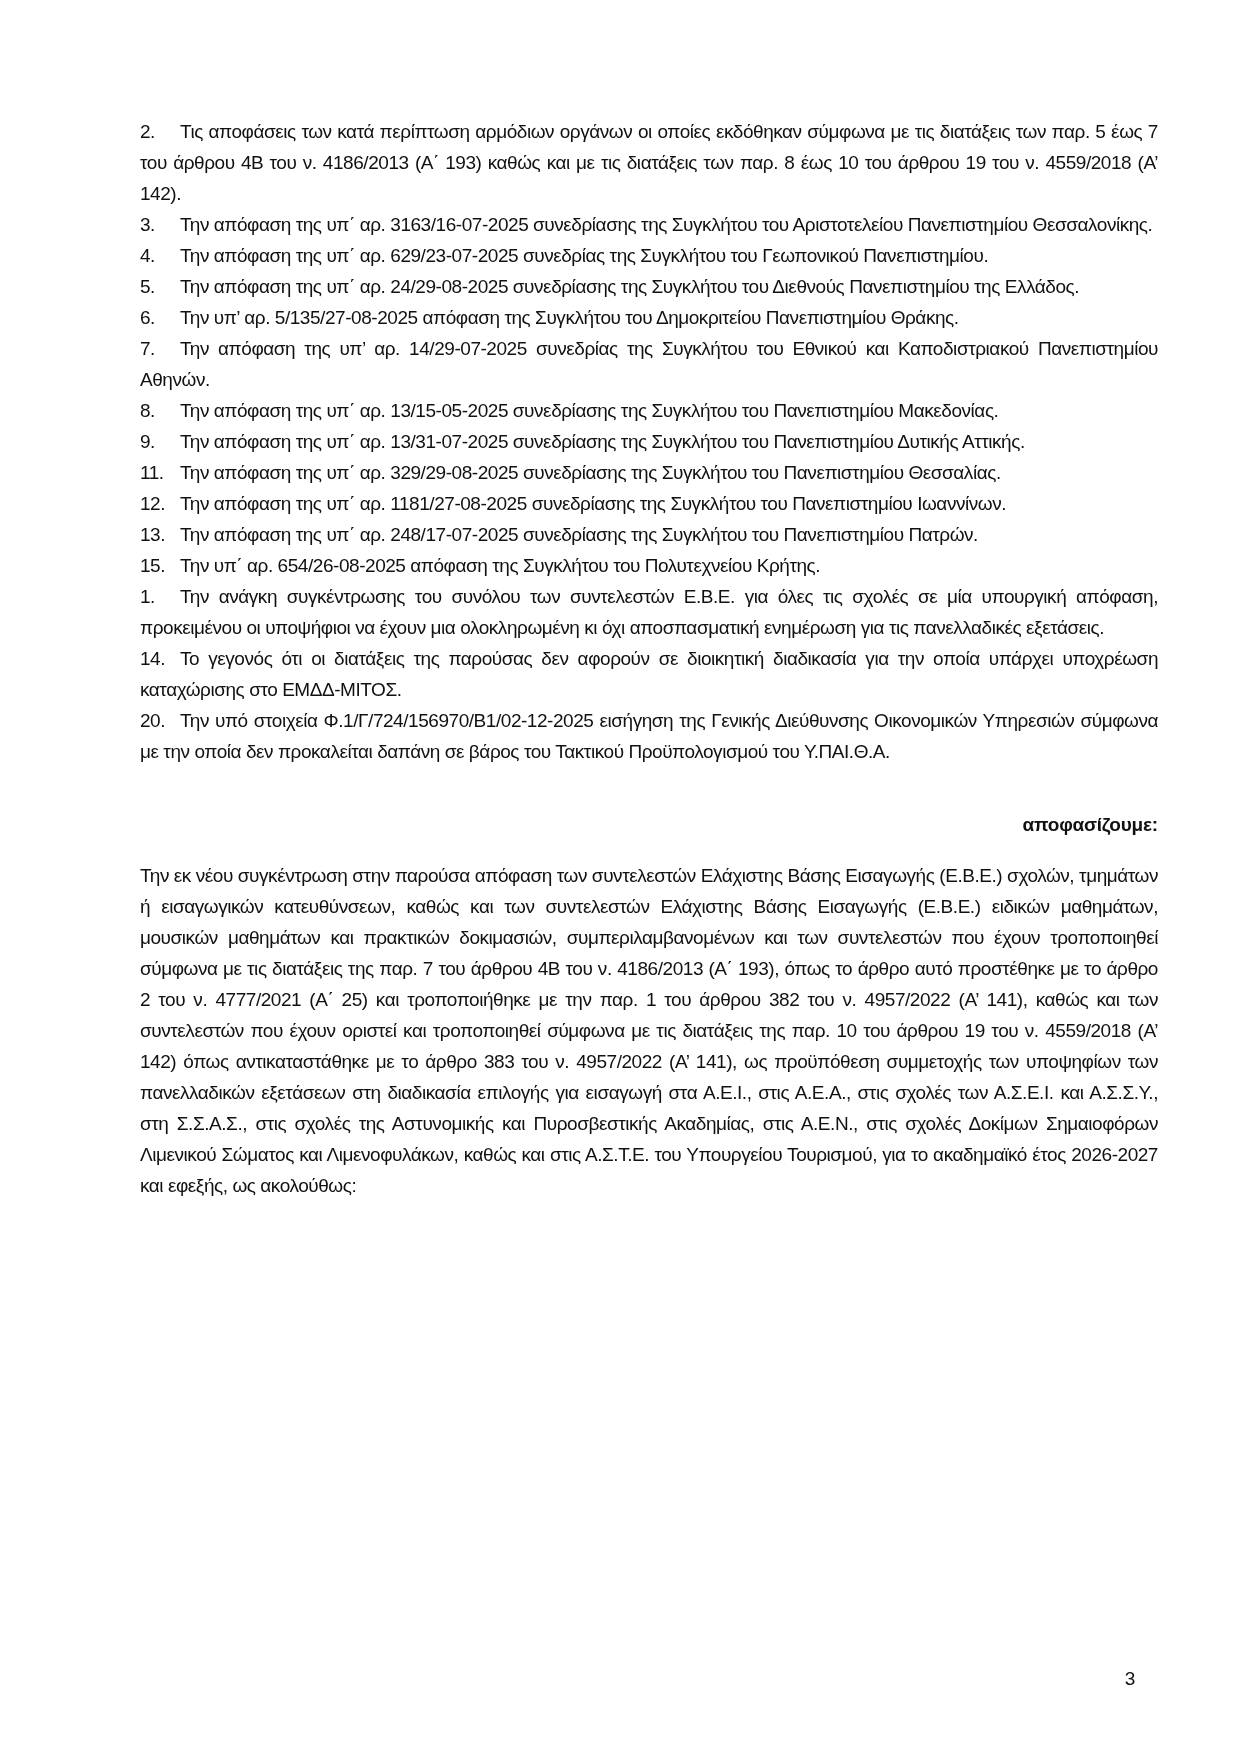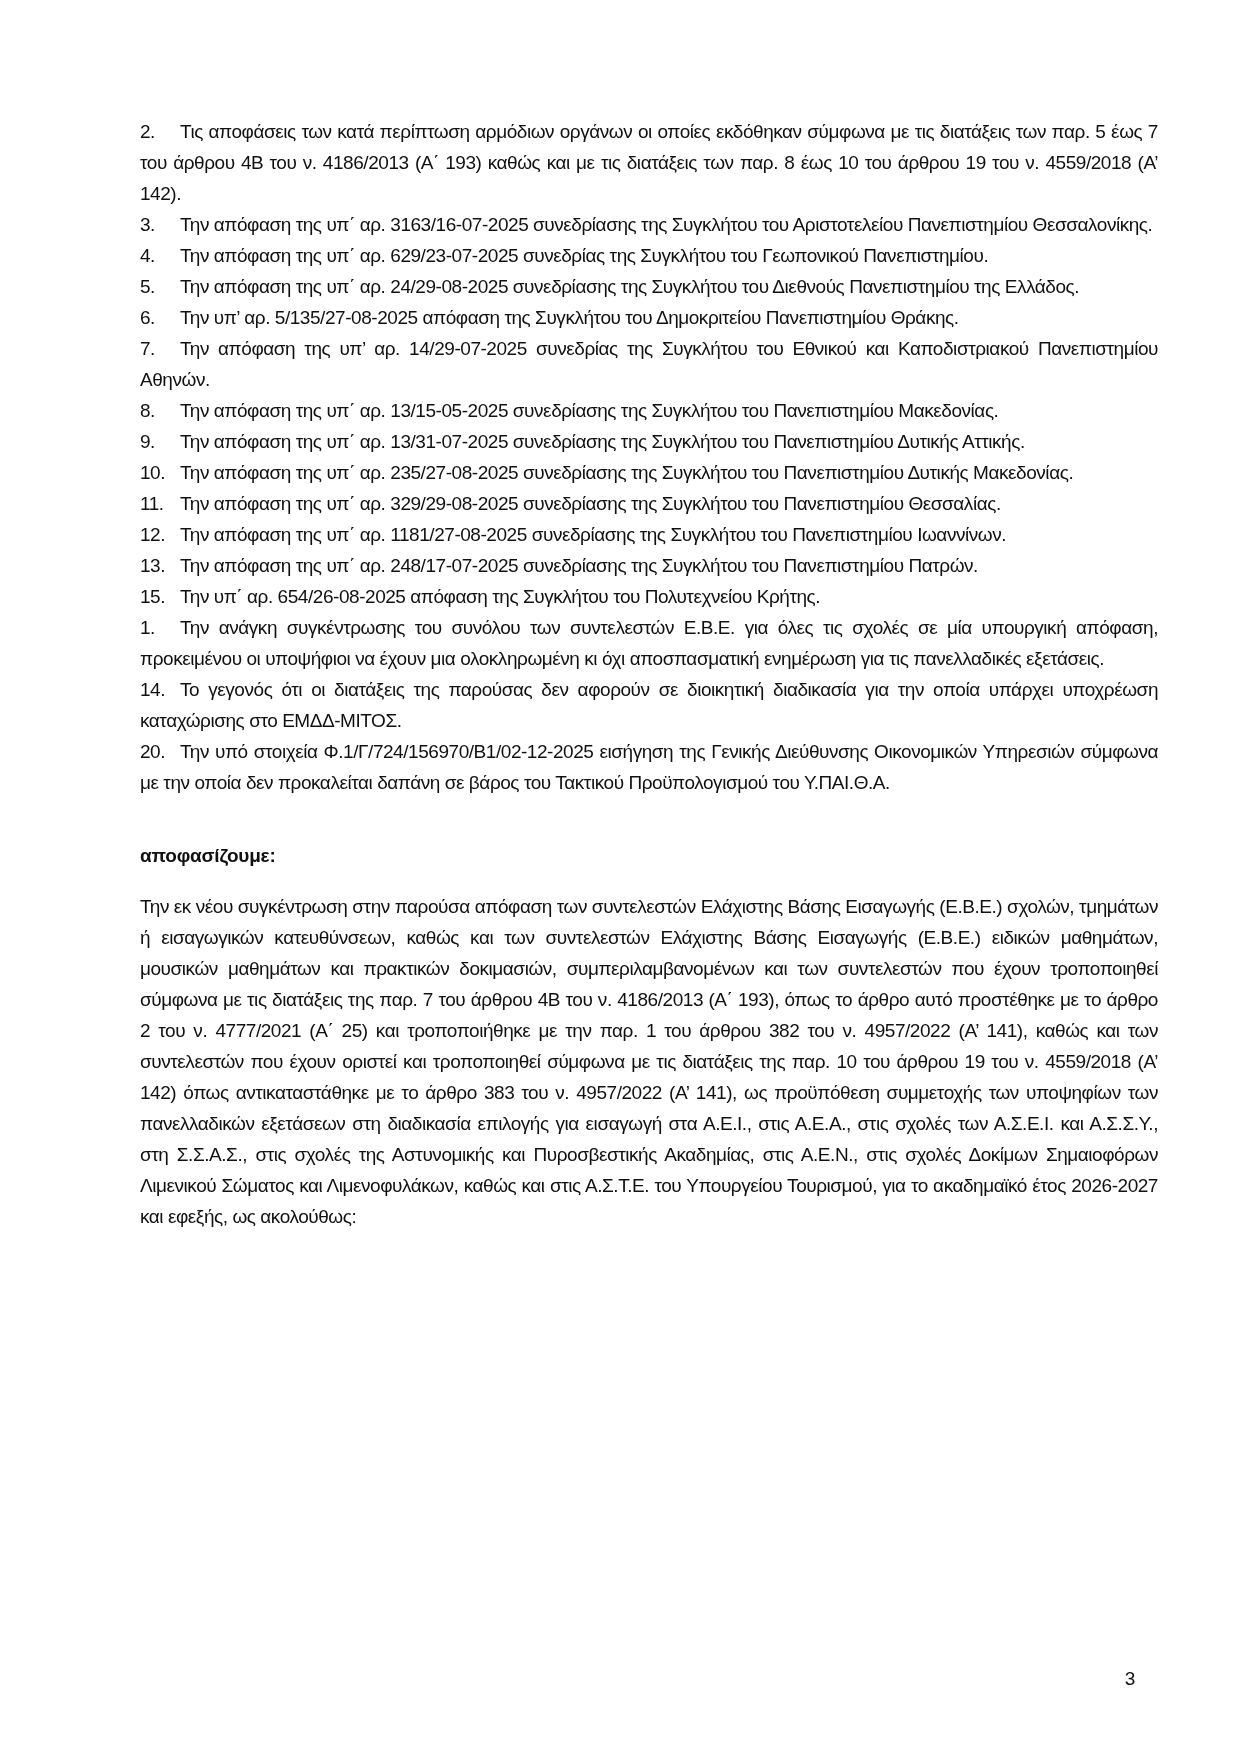--- a/index.html
+++ b/index.html
@@ -35,21 +35,21 @@
     margin: 0;
     text-align: justify;
     text-align-last: left;
   }
   .item .num {
     display: inline-block;
     min-width: 40px;
   }
   .heading {
     margin: 42px 0 20px 0;
-    text-align: left;
+    text-align: right;
     font-weight: bold;
     font-size: 19px;
     letter-spacing: -0.2px;
   }
   .decision {
     margin: 0;
     text-align: justify;
     text-align-last: left;
   }
   .page-number {
@@ -68,21 +68,20 @@
   <div class="text-col">
     <div>
       <p class="item"><span class="num">2.</span><span>Τις αποφάσεις των κατά περίπτωση αρμόδιων οργάνων οι οποίες εκδόθηκαν σύμφωνα με τις διατάξεις των παρ. 5 έως 7 του άρθρου 4Β του ν. 4186/2013 (Α΄ 193) καθώς και με τις διατάξεις των παρ. 8 έως 10 του άρθρου 19 του ν. 4559/2018 (Α’ 142).</span></p>
       <p class="item"><span class="num">3.</span><span>Την απόφαση της υπ΄ αρ. 3163/16-07-2025 συνεδρίασης της Συγκλήτου του Αριστοτελείου Πανεπιστημίου Θεσσαλονίκης.</span></p>
       <p class="item"><span class="num">4.</span><span>Την απόφαση της υπ΄ αρ. 629/23-07-2025 συνεδρίας της Συγκλήτου του Γεωπονικού Πανεπιστημίου.</span></p>
       <p class="item"><span class="num">5.</span><span>Την απόφαση της υπ΄ αρ. 24/29-08-2025 συνεδρίασης της Συγκλήτου του Διεθνούς Πανεπιστημίου της Ελλάδος.</span></p>
       <p class="item"><span class="num">6.</span><span>Την υπ’ αρ. 5/135/27-08-2025 απόφαση της Συγκλήτου του Δημοκριτείου Πανεπιστημίου Θράκης.</span></p>
       <p class="item"><span class="num">7.</span><span>Την απόφαση της υπ’ αρ. 14/29-07-2025 συνεδρίας της Συγκλήτου του Εθνικού και Καποδιστριακού Πανεπιστημίου Αθηνών.</span></p>
       <p class="item"><span class="num">8.</span><span>Την απόφαση της υπ΄ αρ. 13/15-05-2025 συνεδρίασης της Συγκλήτου του Πανεπιστημίου Μακεδονίας.</span></p>
       <p class="item"><span class="num">9.</span><span>Την απόφαση της υπ΄ αρ. 13/31-07-2025 συνεδρίασης της Συγκλήτου του Πανεπιστημίου Δυτικής Αττικής.</span></p>
-      <p class="item"><span class="num">10.</span><span>Την απόφαση της υπ΄ αρ. 235/27-08-2025 συνεδρίασης της Συγκλήτου του Πανεπιστημίου Δυτικής Μακεδονίας.</span></p>
       <p class="item"><span class="num">11.</span><span>Την απόφαση της υπ΄ αρ. 329/29-08-2025 συνεδρίασης της Συγκλήτου του Πανεπιστημίου Θεσσαλίας.</span></p>
       <p class="item"><span class="num">12.</span><span>Την απόφαση της υπ΄ αρ. 1181/27-08-2025 συνεδρίασης της Συγκλήτου του Πανεπιστημίου Ιωαννίνων.</span></p>
       <p class="item"><span class="num">13.</span><span>Την απόφαση της υπ΄ αρ. 248/17-07-2025 συνεδρίασης της Συγκλήτου του Πανεπιστημίου Πατρών.</span></p>
       <p class="item"><span class="num">15.</span><span>Την υπ΄ αρ. 654/26-08-2025 απόφαση της Συγκλήτου του Πολυτεχνείου Κρήτης.</span></p>
       <p class="item"><span class="num">1.</span><span>Την ανάγκη συγκέντρωσης του συνόλου των συντελεστών Ε.Β.Ε. για όλες τις σχολές σε μία υπουργική απόφαση, προκειμένου οι υποψήφιοι να έχουν μια ολοκληρωμένη κι όχι αποσπασματική ενημέρωση για τις πανελλαδικές εξετάσεις.</span></p>
       <p class="item"><span class="num">14.</span><span>Το γεγονός ότι οι διατάξεις της παρούσας δεν αφορούν σε διοικητική διαδικασία για την οποία υπάρχει υποχρέωση καταχώρισης στο ΕΜΔΔ-ΜΙΤΟΣ.</span></p>
       <p class="item"><span class="num">20.</span><span>Την υπό στοιχεία  Φ.1/Γ/724/156970/Β1/02-12-2025 εισήγηση της Γενικής Διεύθυνσης Οικονομικών Υπηρεσιών σύμφωνα με την οποία δεν προκαλείται δαπάνη σε βάρος του Τακτικού Προϋπολογισμού του Υ.ΠΑΙ.Θ.Α.</span></p>
     </div>
 
     <div class="heading">αποφασίζουμε:</div>

